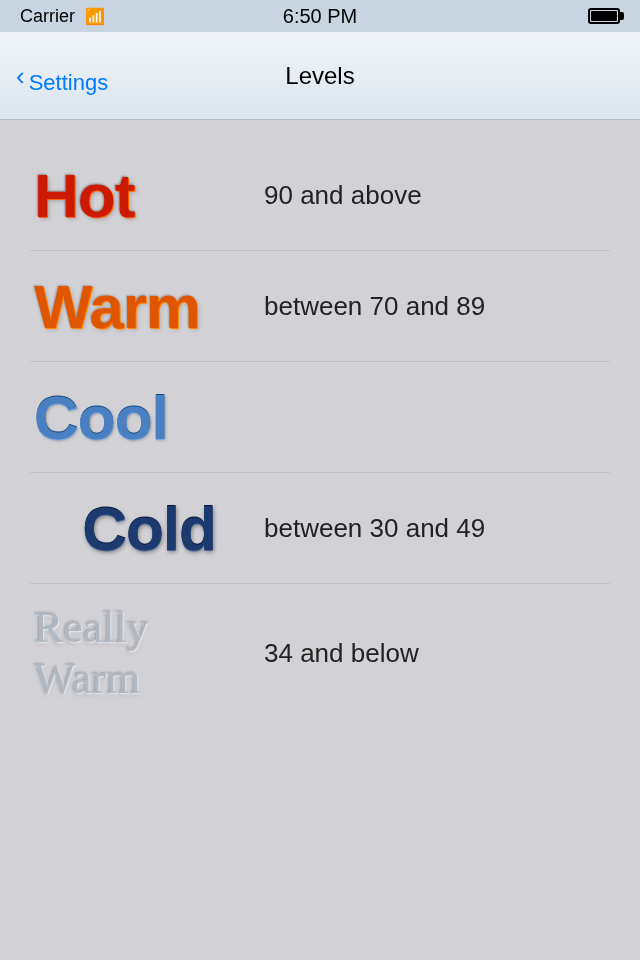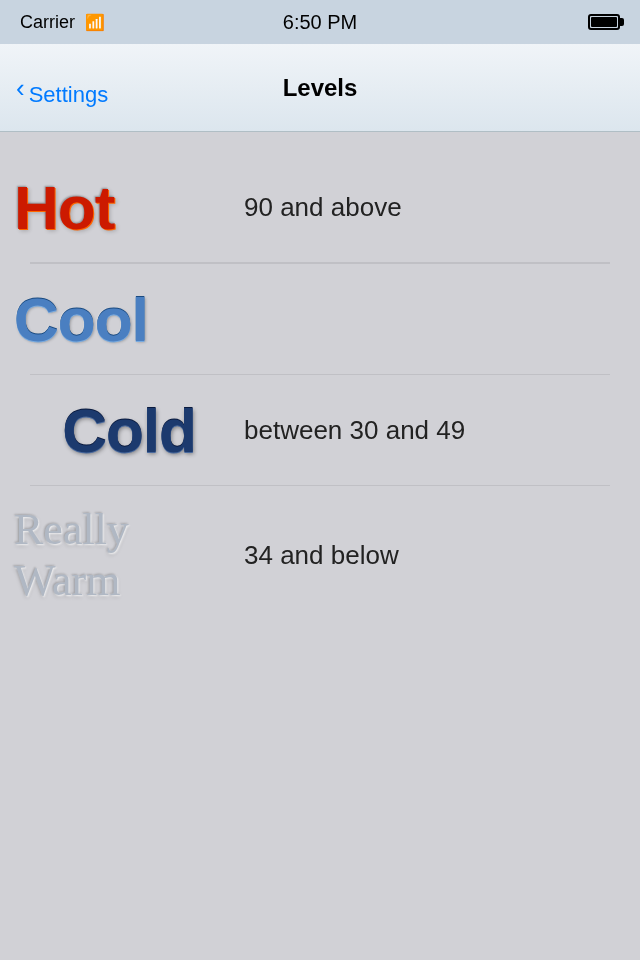--- a/index.html
+++ b/index.html
@@ -9,21 +9,21 @@
       width: 640px;
       height: 960px;
       background: #d1d1d6;
       font-family: -apple-system, 'Helvetica Neue', Helvetica, Arial, sans-serif;
       overflow: hidden;
     }
 
     
     .status-bar {
       width: 640px;
-      height: 44px;
+      height: 32px;
       background: #c8d4e0;
       display: flex;
       align-items: center;
       justify-content: space-between;
       padding: 0 20px;
     }
     .status-left {
       display: flex;
       align-items: center;
       gap: 10px;
@@ -100,36 +100,36 @@
       color: #007aff;
       line-height: 1;
     }
     .nav-back-label {
       font-size: 22px;
       color: #007aff;
       margin-top: 15px;
     }
     .nav-title {
       font-size: 24px;
-      font-weight: bold;
+      font-weight: normal;
       color: #000;
     }
 
     
     .content {
       width: 640px;
       padding: 20px 0;
       background: #d1d1d6;
     }
 
     
     .level-row {
       display: flex;
       align-items: center;
-      padding: 18px 14px;
+      padding: 18px 34px;
       min-height: 110px;
     }
 
     .level-label {
       width: 230px;
       flex-shrink: 0;
       font-size: 62px;
       font-weight: 900;
       letter-spacing: -1px;
     }
@@ -226,20 +226,24 @@
 
 <div class="content">
 
   <div class="level-row">
     <span class="level-label label-hot">Hot</span>
     <span class="level-desc">90 and above</span>
   </div>
 
   <div class="divider"></div>
 
+  <div class="level-row">
+    <span class="level-label label-warm">Warm</span>
+    <span class="level-desc">between 70 and 89</span>
+  </div>
 
   <div class="divider"></div>
 
   <div class="level-row">
     <span class="level-label label-cool">Cool</span>
   </div>
 
   <div class="divider"></div>
 
   <div class="level-row">

